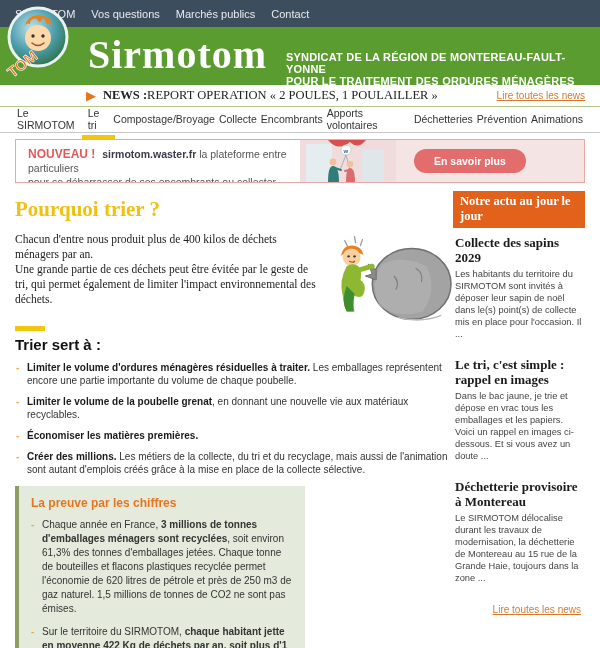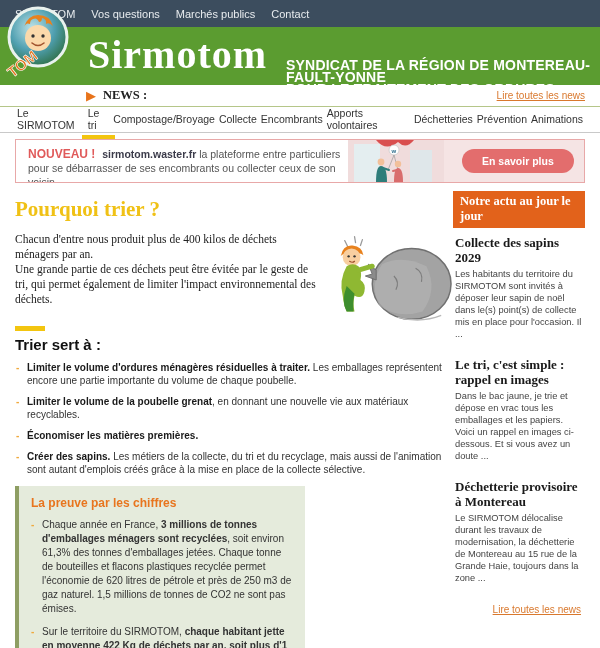--- a/index.html
+++ b/index.html
@@ -8,40 +8,40 @@
   .page { position:relative; width:600px; height:648px; overflow:hidden; display:flex; flex-direction:column; background:#fff; }
 
   
   .topbar { height:27px; background:#3c4d5e; display:flex; align-items:center; padding-left:15px; gap:16px; flex:0 0 auto; }
   .topbar-item { color:#e8ecef; font-size:11px; cursor:pointer; }
 
   
   .header { height:58px; background:#5b9c30; position:relative; flex:0 0 auto; }
   .logo { position:absolute; left:6px; top:-22px; width:64px; height:84px; z-index:6; }
   .site-title { position:absolute; left:88px; top:4px; color:#fff; font-family:"Liberation Serif", serif; font-weight:bold; font-size:40px; letter-spacing:1px; }
-  .subtitle { position:absolute; left:286px; top:32px; color:#fff; font-size:14px; font-weight:bold; line-height:12px; letter-spacing:0.2px; }
+  .subtitle { position:absolute; left:286px; top:24px; color:#fff; font-size:11px; font-weight:bold; line-height:12px; letter-spacing:0.2px; }
 
   
   .newsbar { height:22px; background:#fff; border-bottom:1px solid #b5c689; display:flex; align-items:center; padding-left:86px; position:relative; flex:0 0 auto; }
   .news-arrow { color:#e8731a; font-size:13px; margin-right:7px; line-height:1; }
   .news-label { font-family:"Liberation Serif", serif; font-weight:bold; font-size:12.5px; color:#222; }
   .news-text { font-family:"Liberation Serif", serif; font-size:12.5px; color:#222; }
   .news-link { position:absolute; right:15px; color:#d9782d; font-size:10px; text-decoration:underline; cursor:pointer; }
 
   
   .nav { height:26px; border-bottom:1px solid #c9c9c9; display:flex; align-items:center; justify-content:center; padding:0 15px; flex:0 0 auto; }
   .nav-item { font-size:10.5px; color:#333; cursor:pointer; position:relative; padding:6px 2px 8px; }
   .nav-item.active::after { content:""; position:absolute; left:-4px; right:-4px; bottom:0px; height:4px; background:#f3c50f; }
 
   
   .banner { margin:6px 15px 0; height:44px; border:1px solid #e8a8a8; display:flex; flex:0 0 auto; overflow:hidden; }
   .banner-text { flex:1; padding:7px 0 0 12px; line-height:14px; font-size:10.5px; color:#555; }
   .banner-new { color:#e05a5a; font-weight:bold; font-size:12px; margin-right:4px; }
   .banner-site { color:#3b3b4a; font-weight:bold; }
-  .banner-right { width:236px; background:#f5e4e4; display:flex; align-items:center; }
+  .banner-right { width:284px; background:#f5e4e4; display:flex; align-items:center; }
   .banner-illus { flex:0 0 auto; }
   .banner-btn { margin-left:18px; background:#e36d6d; color:#fff; border:none; border-radius:13px; font-size:10.5px; font-weight:bold; padding:6px 20px; cursor:pointer; font-family:"Liberation Sans", sans-serif; }
 
   
   .main-row { display:flex; padding:0 15px; margin-top:8px; flex:0 0 auto; }
   .content { width:438px; }
   .content h1 { font-family:"Liberation Serif", serif; color:#f0c115; font-size:21px; font-weight:bold; margin:6px 0 10px; }
   .lead { font-family:"Liberation Serif", serif; font-size:11.5px; line-height:15px; color:#222; width:306px; }
   .boy-illus { float:right; width:128px; height:96px; margin-top:-2px; }
   .ybar { width:30px; height:5px; background:#f3c50f; margin:18px 0 5px; clear:both; }
@@ -101,20 +101,21 @@
     <div class="site-title">Sirmotom</div>
     <div class="subtitle">
       <div>SYNDICAT DE LA RÉGION DE MONTEREAU-FAULT-YONNE</div>
       <div>POUR LE TRAITEMENT DES ORDURES MÉNAGÈRES</div>
     </div>
   </div>
 
   <div class="newsbar">
     <span class="news-arrow">▶</span>
     <span class="news-label">NEWS :</span>
+    <span class="news-text">REPORT OPERATION « 2 POULES, 1 POULAILLER »</span>
     <a class="news-link">Lire toutes les news</a>
   </div>
 
   <nav class="nav">
     <span class="nav-item">Le SIRMOTOM</span>
     <span class="nav-item active">Le tri</span>
     <span class="nav-item">Compostage/Broyage</span>
     <span class="nav-item">Collecte</span>
     <span class="nav-item">Encombrants</span>
     <span class="nav-item">Apports volontaires</span>
@@ -177,21 +178,21 @@
       <p class="lead">Chacun d'entre nous produit plus de 400 kilos de déchets ménagers par an.</p>
       <p class="lead">Une grande partie de ces déchets peut être évitée par le geste de tri, qui permet également de limiter l'impact environnemental des déchets.</p>
 
       <div class="ybar"></div>
       <h2>Trier sert à :</h2>
 
       <ul class="tri-list">
         <li><b>Limiter le volume d'ordures ménagères résiduelles à traiter.</b><span> Les emballages représentent encore une partie importante du volume de chaque poubelle.</span></li>
         <li><b>Limiter le volume de la poubelle grenat</b><span>, en donnant une nouvelle vie aux matériaux recyclables.</span></li>
         <li><b>Économiser les matières premières.</b><span></span></li>
-        <li><b>Créer des sapins.</b><span> Les métiers de la collecte, du tri et du recyclage, mais aussi de l'animation sont autant d'emplois créés grâce à la mise en place de la collecte sélective.</span></li>
+        <li><b>Créer des millions.</b><span> Les métiers de la collecte, du tri et du recyclage, mais aussi de l'animation sont autant d'emplois créés grâce à la mise en place de la collecte sélective.</span></li>
       </ul>
 
       <div class="proof-box">
         <h3>La preuve par les chiffres</h3>
         <ul class="proof-list">
           <li><span>Chaque année en France, </span><b>3 millions de tonnes d'emballages ménagers sont recyclées</b><span>, soit environ 61,3% des tonnes d'emballages jetées. Chaque tonne de bouteilles et flacons plastiques recyclée permet l'économie de 620 litres de pétrole et près de 250 m3 de gaz naturel. 1,5 millions de tonnes de CO2 ne sont pas émises.</span></li>
           <li><span>Sur le territoire du SIRMOTOM, </span><b>chaque habitant jette en moyenne 422 Kg de déchets par an, soit plus d'1 Kg par jour !</b><span></span></li>
         </ul>
       </div>
     </div>

